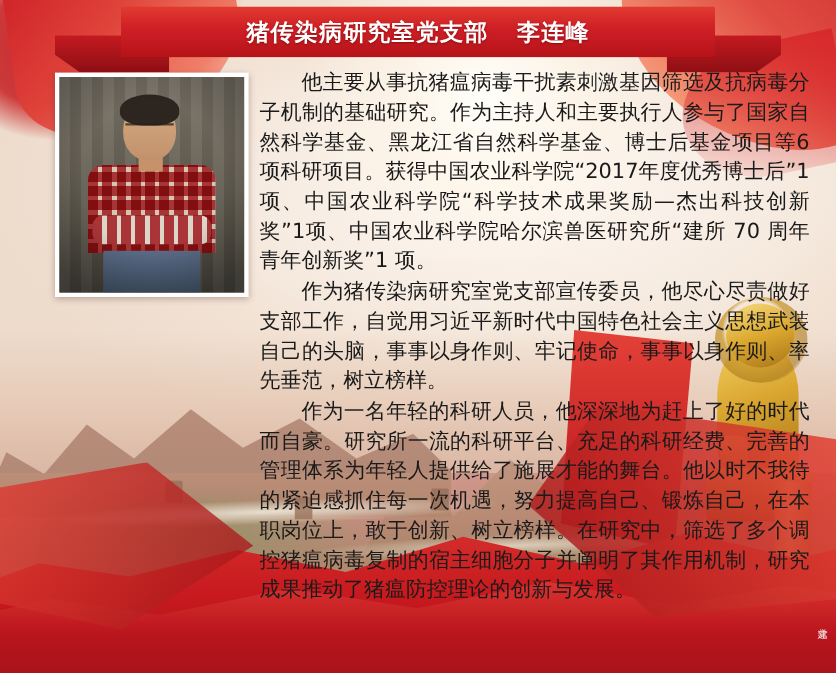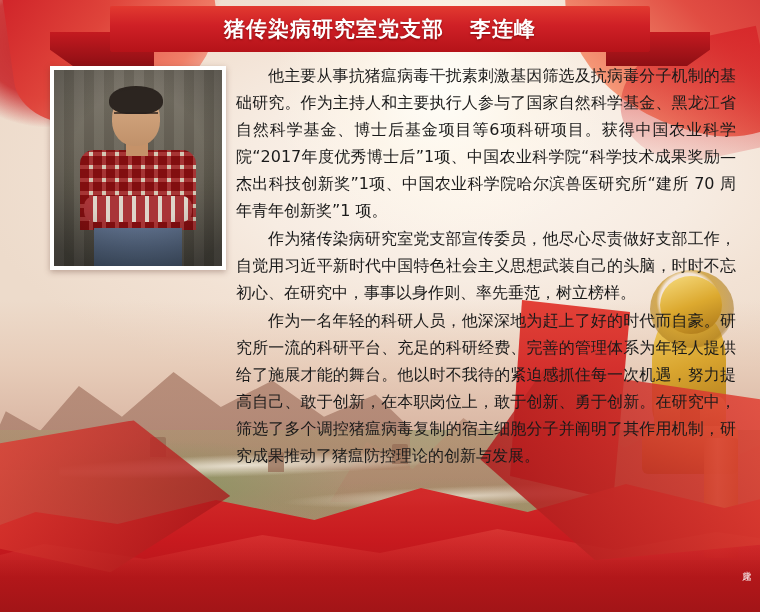--- a/index.html
+++ b/index.html
@@ -12,21 +12,21 @@
     overflow: hidden;
     font-family: "Liberation Sans", sans-serif;
     background: #ffffff;
   }
 
   #poster {
     position: relative;
     width: 760px;
     height: 612px;
     overflow: hidden;
-    background: #15803d;
+    background: #ec4899;
   }
 
   
   .bg-sky {
     position: absolute;
     left: 0; top: 0;
     width: 760px; height: 430px;
     background:
       radial-gradient(ellipse 500px 240px at 62% 40%, #fdf6ef 0%, #f7ece2 45%, #f2e2d4 70%, #eddbcb 100%);
   }
@@ -341,21 +341,21 @@
   }
 
   
   .content {
     position: absolute;
     left: 236px;
     top: 62px;
     width: 500px;
     color: #1a1a1a;
     font-family: "DejaVu Sans", "Liberation Sans", sans-serif;
-    font-size: 16px;
+    font-size: 19px;
     line-height: 27px;
     text-align: justify;
   }
   .content p {
     margin: 0 0 1px 0;
     text-indent: 2em;
   }
 
   
   .side-mark {
@@ -431,19 +431,19 @@
       <div class="ph-neck"></div>
       <div class="ph-head"></div>
       <div class="ph-hair"></div>
       <div class="ph-glasses"></div>
       <div class="ph-shadow"></div>
     </div>
   </div>
 
   <div class="content">
     <p>他主要从事抗猪瘟病毒干扰素刺激基因筛选及抗病毒分子机制的基础研究。作为主持人和主要执行人参与了国家自然科学基金、黑龙江省自然科学基金、博士后基金项目等6项科研项目。获得中国农业科学院“2017年度优秀博士后”1项、中国农业科学院“科学技术成果奖励—杰出科技创新奖”1项、中国农业科学院哈尔滨兽医研究所“建所 70 周年青年创新奖”1 项。</p>
-    <p>作为猪传染病研究室党支部宣传委员，他尽心尽责做好支部工作，自觉用习近平新时代中国特色社会主义思想武装自己的头脑，时时不忘初心、在研究中，事事以身作则、率先垂范，树立榜样。</p>
-    <p>作为一名年轻的科研人员，他深深地为赶上了好的时代而自豪。研究所一流的科研平台、充足的科研经费、完善的管理体系为年轻人提供给了施展才能的舞台。他以时不我待的紧迫感抓住每一次机遇，努力提高自己、敢于创新，在本职岗位上，敢于创新、勇于创新。在研究中，筛选了多个调控猪瘟病毒复制的宿主细胞分子并阐明了其作用机制，研究成果推动了猪瘟防控理论的创新与发展。</p>
+    <p>作为猪传染病研究室党支部宣传委员，他尽心尽责做好支部工作，自觉用习近平新时代中国特色社会主义思想武装自己的头脑，事事以身作则、牢记使命，事事以身作则、率先垂范，树立榜样。</p>
+    <p>作为一名年轻的科研人员，他深深地为赶上了好的时代而自豪。研究所一流的科研平台、充足的科研经费、完善的管理体系为年轻人提供给了施展才能的舞台。他以时不我待的紧迫感抓住每一次机遇，努力提高自己、锻炼自己，在本职岗位上，敢于创新、树立榜样。在研究中，筛选了多个调控猪瘟病毒复制的宿主细胞分子并阐明了其作用机制，研究成果推动了猪瘟防控理论的创新与发展。</p>
   </div>
 
   <div class="side-mark">党建</div>
 
 </div>
 
 </body></html>

